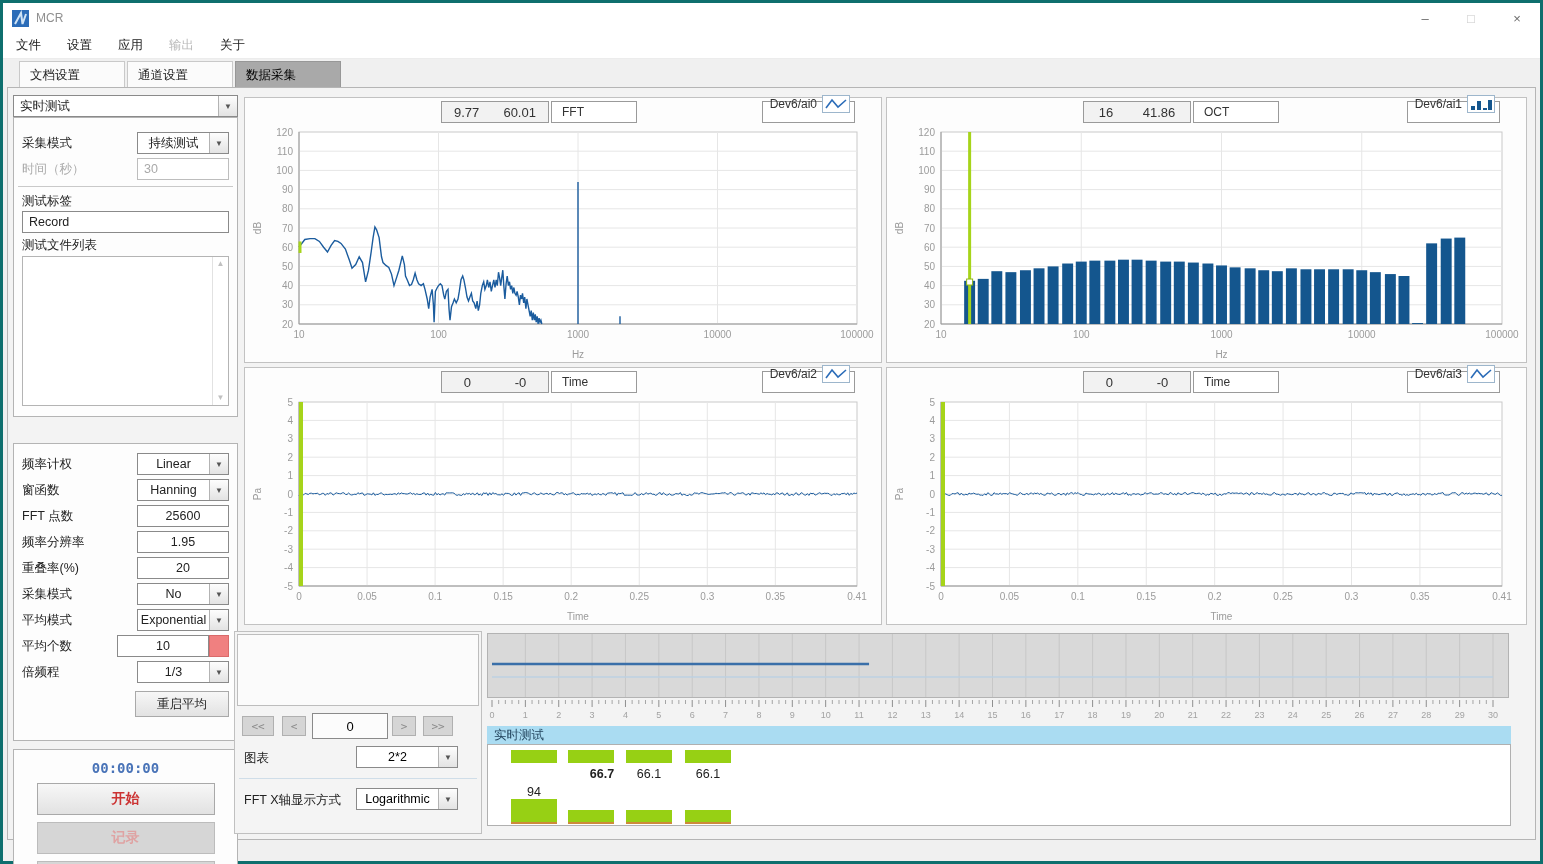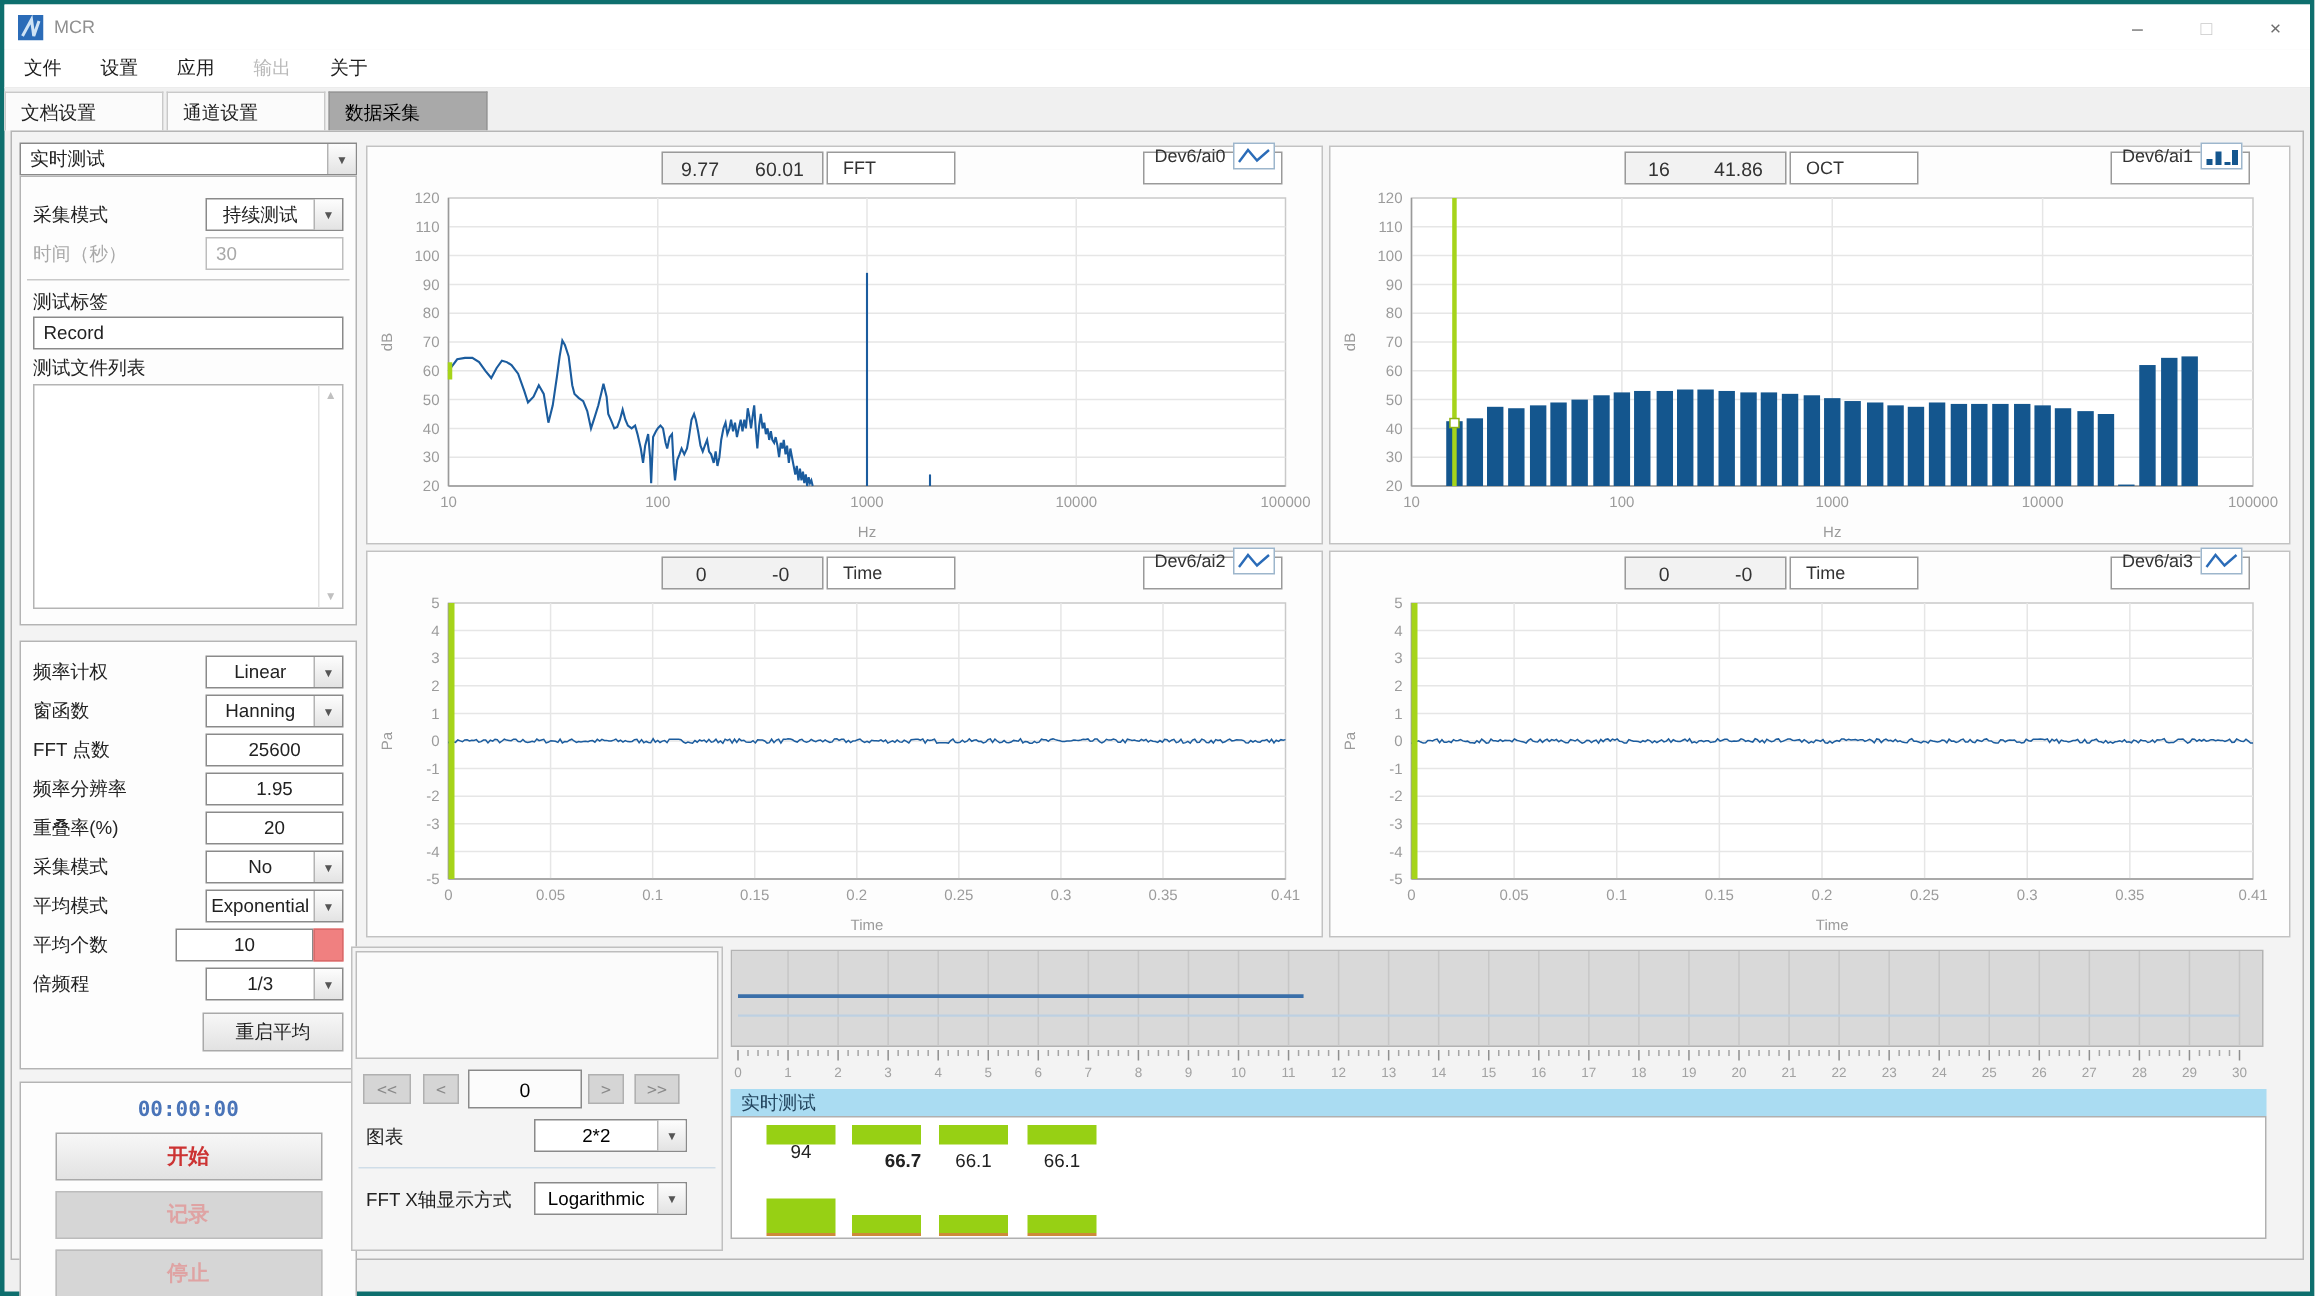--- a/index.html
+++ b/index.html
@@ -13,21 +13,21 @@
   .win-controls{margin-left:auto;display:flex;height:100%;}
   .win-btn{width:46px;height:100%;display:flex;align-items:center;justify-content:center;
     font-size:13px;color:#6d6d6d;cursor:default;}
   .win-btn.max{color:#c9c9c9;}
   
   .menubar{height:25px;background:#ffffff;display:flex;align-items:center;padding-left:0;
     border-bottom:1px solid #ececec;}
   .menu-item{padding:0 13px;font-size:12.5px;color:#1c1c1c;}
   .menu-item.disabled{color:#b9b9b9;}
   
-  .tabbar{height:28px;background:#f0f0f0;display:flex;align-items:flex-end;padding-left:0;}
+  .tabbar{height:28px;background:#f0f0f0;display:flex;align-items:flex-end;padding-left:16px;}
   .tab{width:106px;height:26px;line-height:26px;text-align:left;padding-left:10px;box-sizing:border-box;
     font-size:12.5px;color:#222;background:#fbfbfb;border:1px solid #c9c9c9;border-bottom:none;margin-right:2px;}
   .tab.active{background:#a9a9a9;border-color:#979797;color:#000;}
   
   .content{position:relative;width:100%;height:776px;}
   .main-panel{position:absolute;left:4px;top:0;width:1527px;height:751px;
     border:1px solid #b5b5b5;background:#f3f3f3;}
   
   .sidebar{position:absolute;left:5px;top:7px;width:225px;height:554px;font-size:12px;color:#222;}
   .dropdown{display:flex;align-items:center;background:#fff;border:1px solid #8a8a8a;height:22px;box-sizing:border-box;}
@@ -161,21 +161,21 @@
             <span class="lbl">测试文件列表</span>
           </div>
           <div class="listbox">
             <div class="lb-scroll">
               <div class="lb-arrow up">▲</div>
               <div class="lb-arrow down">▼</div>
             </div>
           </div>
         </div>
 
-        <div class="group-box" id="params-group" style="margin-top:10px;padding:5px 0 2px;">
+        <div class="group-box" id="params-group" style="margin-top:26px;padding:5px 0 14px;">
           <div class="side-row">
               <span class="lbl">频率计权</span>
               <span class="ctrl dropdown">
                 <span class="dd-value center">Linear</span>
                 <span class="dd-btn">▼</span>
               </span>
             </div>
             <div class="side-row">
               <span class="lbl">窗函数</span>
               <span class="ctrl dropdown">
@@ -747,21 +747,21 @@
             <line x1="999.3266666666667" x2="999.3266666666667" y1="67" y2="71" stroke="#a5a5a5"></line>
             <text x="972.6333333333333" y="85" text-anchor="middle" class="tick" style="font-size:9px;fill:#a2a2a2">29</text>
             <line x1="1006" x2="1006" y1="67" y2="74" stroke="#8f8f8f"></line>
             <text x="1006" y="85" text-anchor="middle" class="tick" style="font-size:9px;fill:#a2a2a2">30</text>
           </svg>
         <div class="signal-header">
           <span>实时测试</span>
         </div>
         <div class="signal-body" id="signal-body">
             <div class="sig-bar" style="left: 23px; top: 5px; width: 46px; height: 13px;"></div>
-            <div class="sig-num" style="left: 23px; top: 16px;">94</div>
+            <div class="sig-num" style="left: 23px; top: 40px;">94</div>
             <div class="sig-bar" style="left: 23px; top: 54px; width: 46px; height: 23px;"></div>
             <div class="sig-under" style="left: 23px; top: 77px; width: 46px;"></div>
             <div class="sig-bar" style="left: 80px; top: 5px; width: 46px; height: 13px;"></div>
             <div class="sig-num" style="left: 91px; top: 22px; font-weight: bold;">66.7</div>
             <div class="sig-bar" style="left: 80px; top: 65px; width: 46px; height: 12px;"></div>
             <div class="sig-under" style="left: 80px; top: 77px; width: 46px;"></div>
             <div class="sig-bar" style="left: 138px; top: 5px; width: 46px; height: 13px;"></div>
             <div class="sig-num" style="left: 138px; top: 22px;">66.1</div>
             <div class="sig-bar" style="left: 138px; top: 65px; width: 46px; height: 12px;"></div>
             <div class="sig-under" style="left: 138px; top: 77px; width: 46px;"></div>

